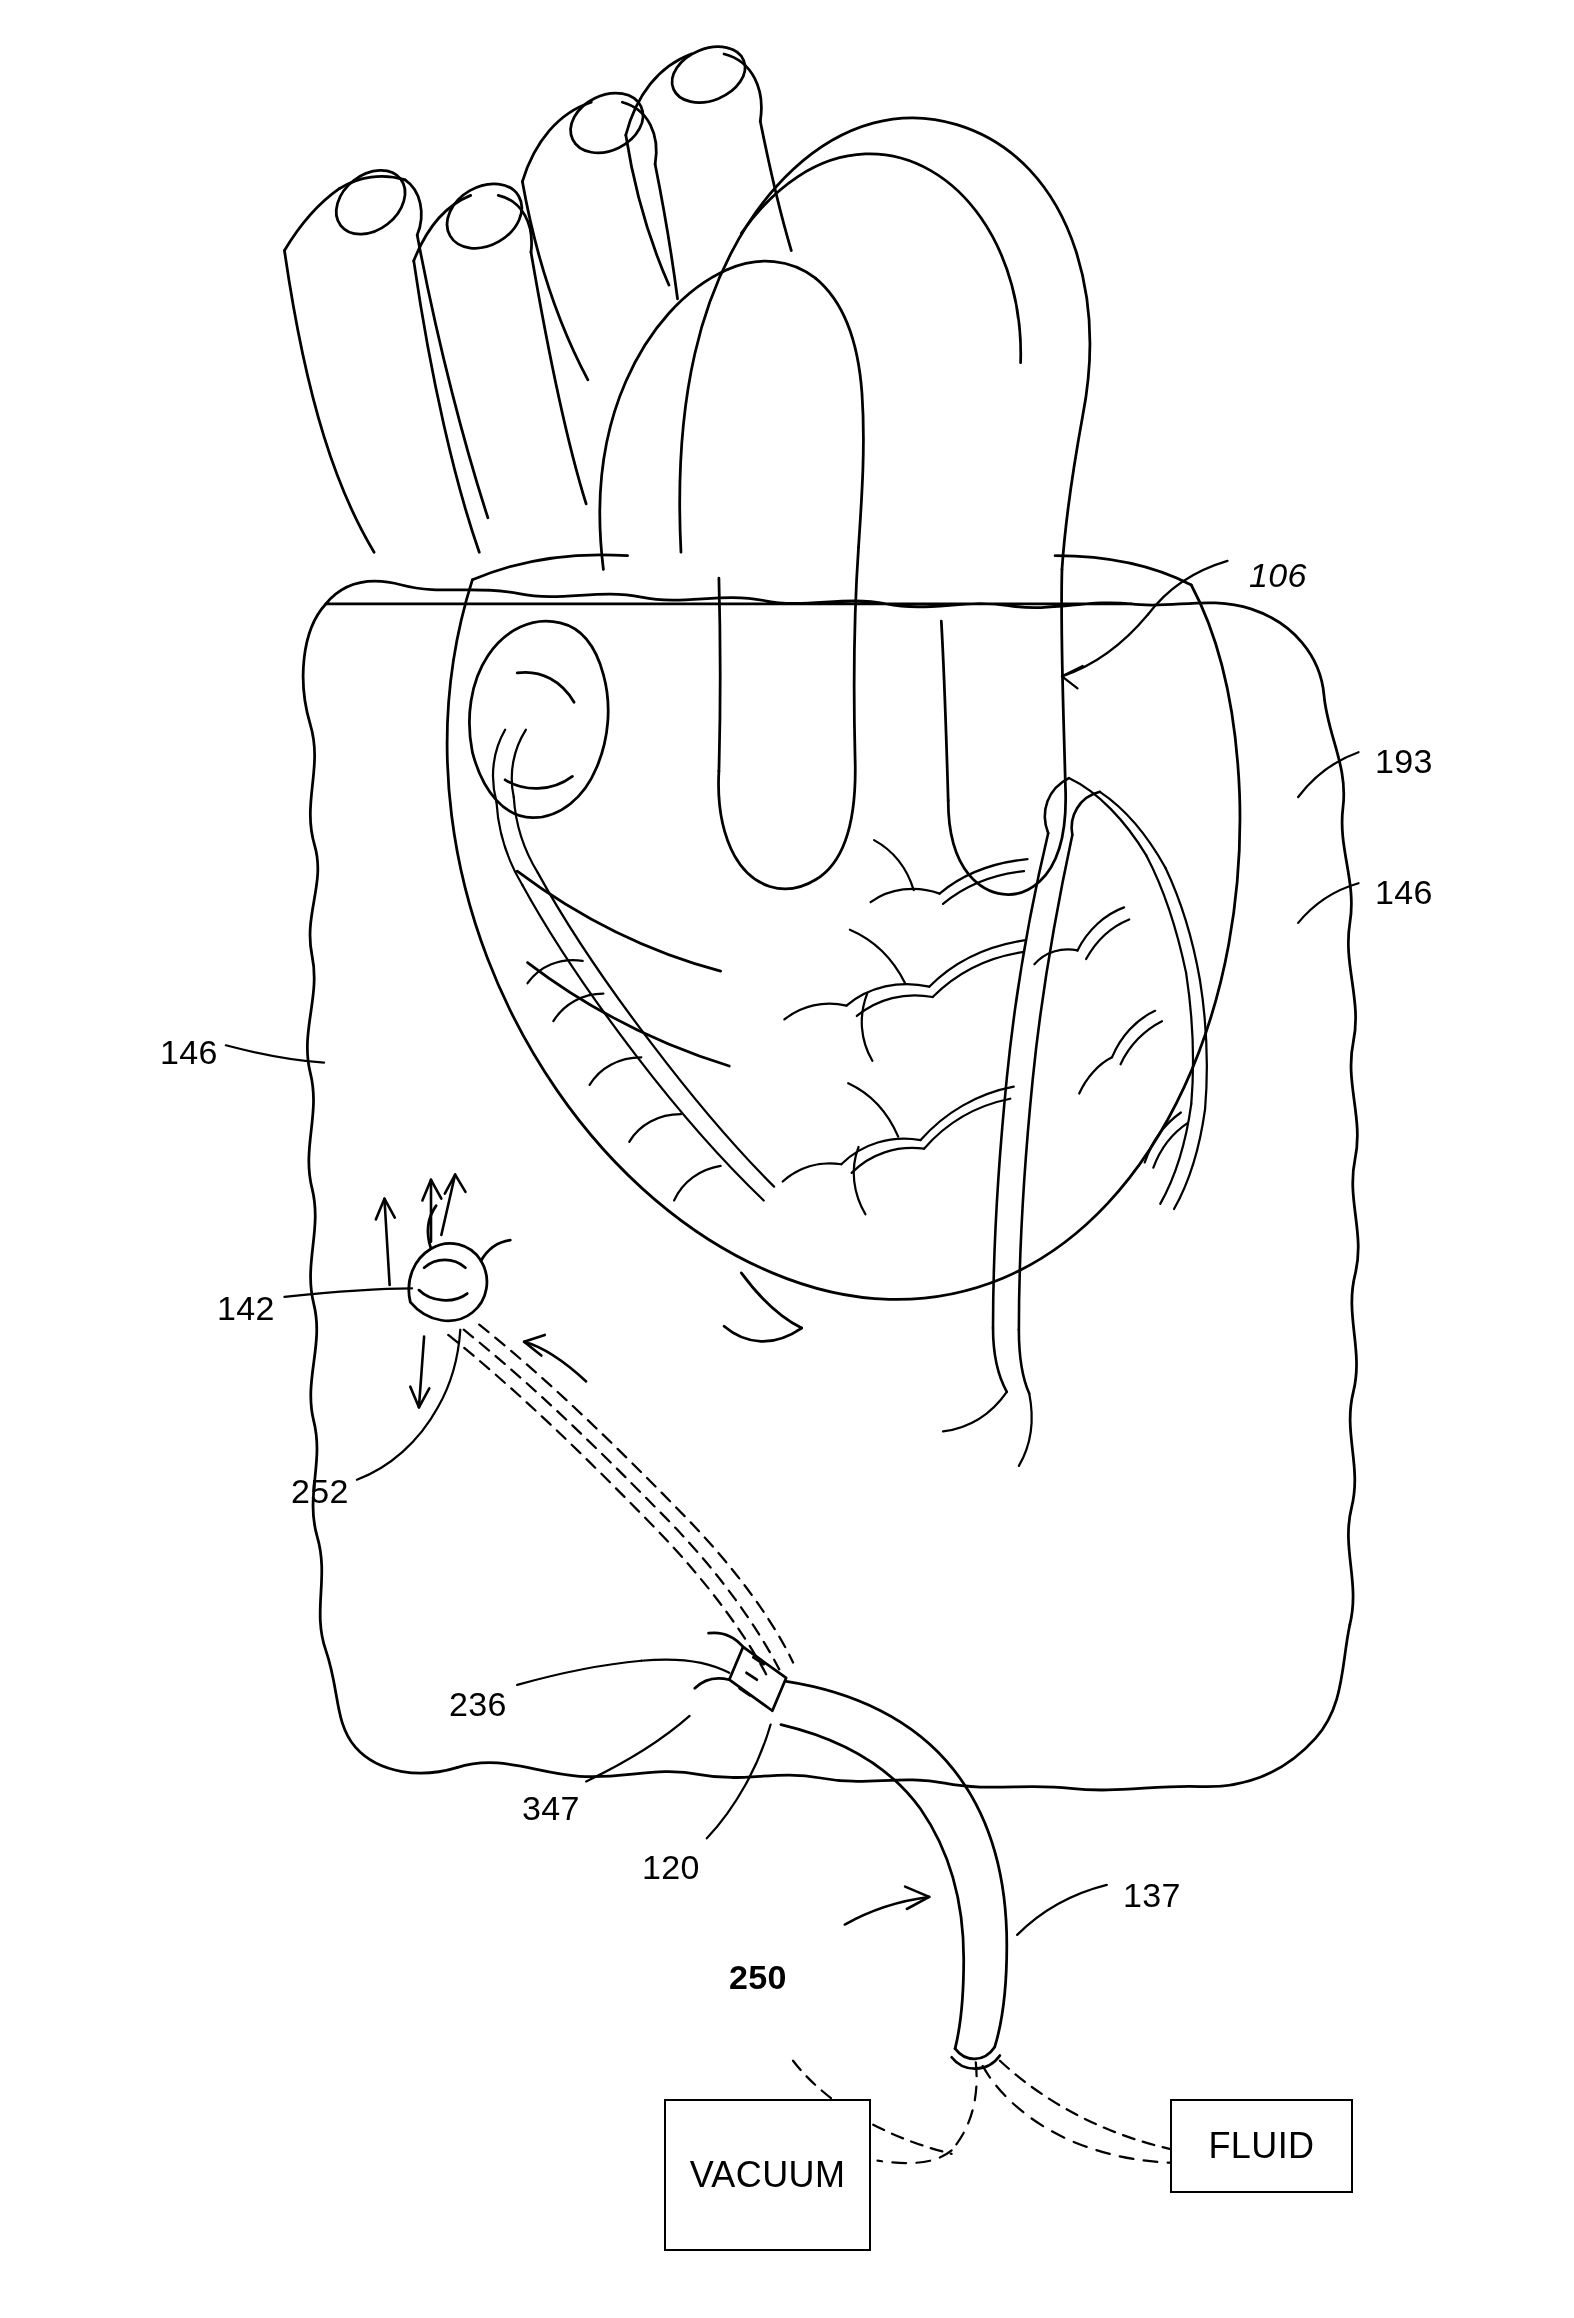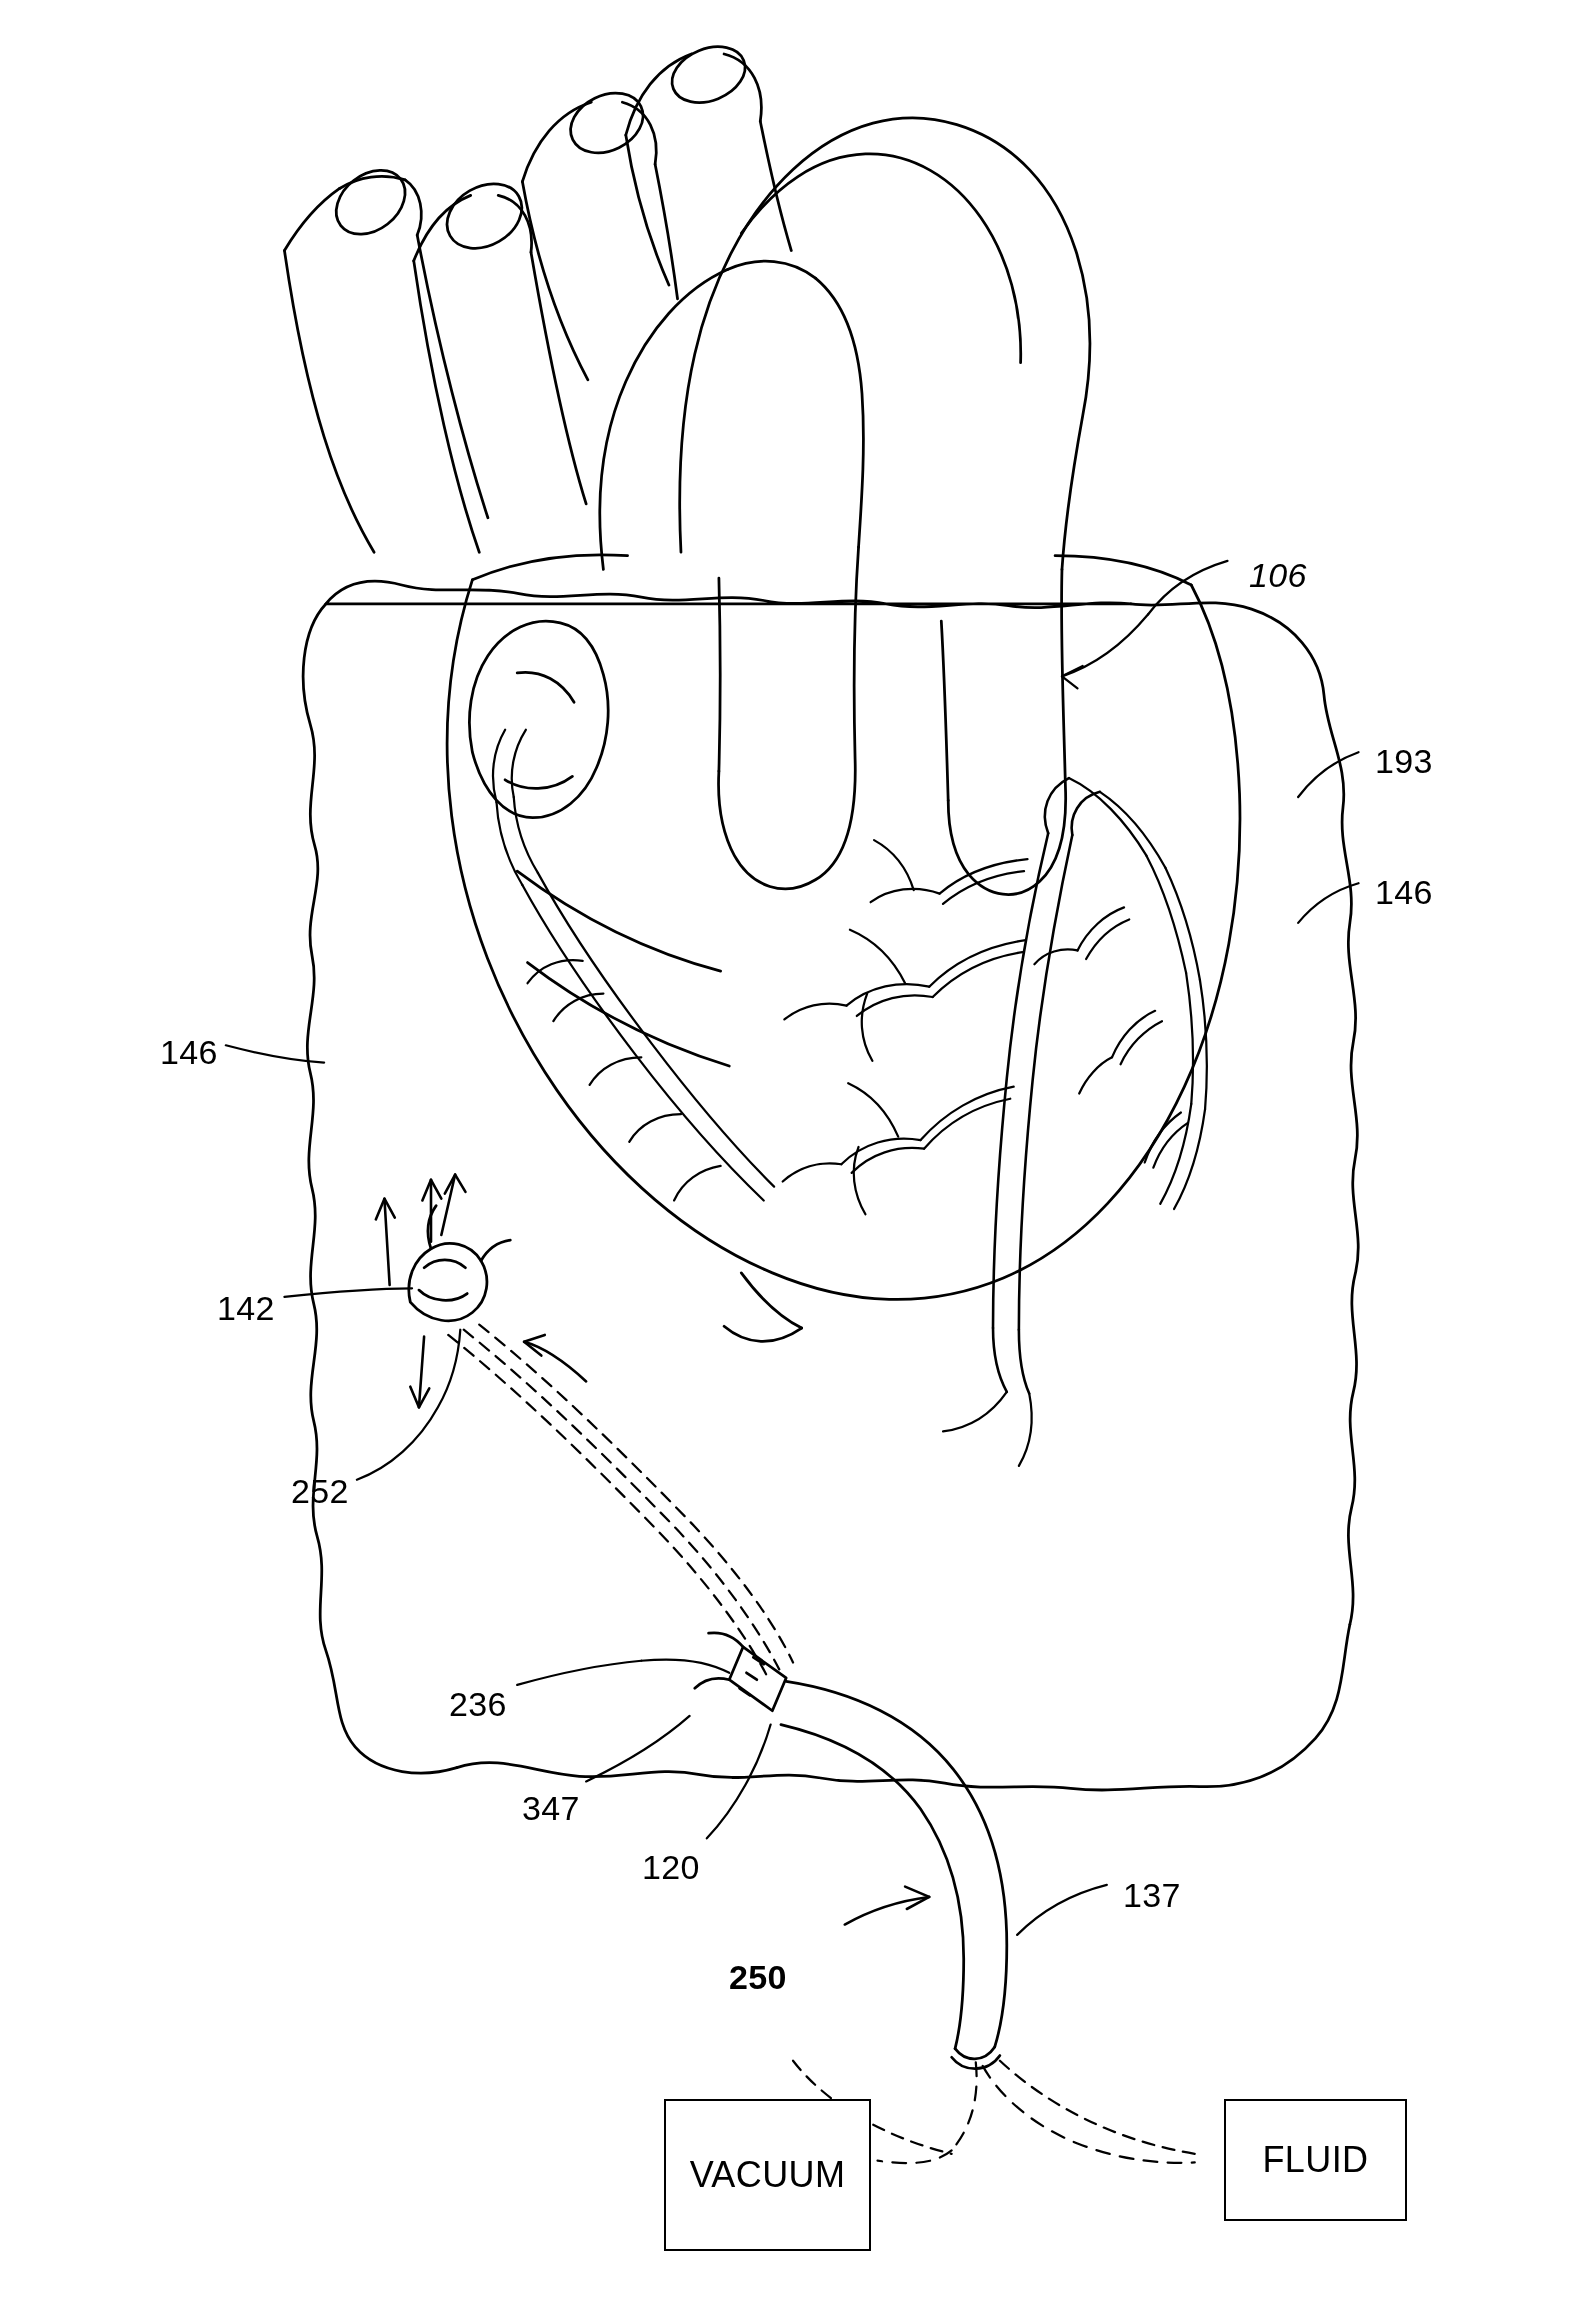--- a/index.html
+++ b/index.html
@@ -382,18 +382,18 @@
   <div class="ref-label" style="left:291px; top:1472px;">252</div>
   <div class="ref-label" style="left:449px; top:1685px;">236</div>
   <div class="ref-label" style="left:522px; top:1789px;">347</div>
   <div class="ref-label" style="left:642px; top:1848px;">120</div>
   <div class="ref-label" style="left:729px; top:1958px;font-weight:bold;">250</div>
   <div class="ref-label" style="left:1123px; top:1876px;">137</div>
 
   <div class="equip-box" style="left:664px; top:2099px; width:207px; height:152px;">
     <span class="box-label" style="position:static;">VACUUM</span>
   </div>
-  <div class="equip-box" style="left:1224px; top:2099px; width:183px; height:122px;">
+  <div class="equip-box" style="left:1170px; top:2099px; width:183px; height:94px;">
     <span class="box-label" style="position:static;">FLUID</span>
   </div>
 
 </div>
 
 
 </body></html>

